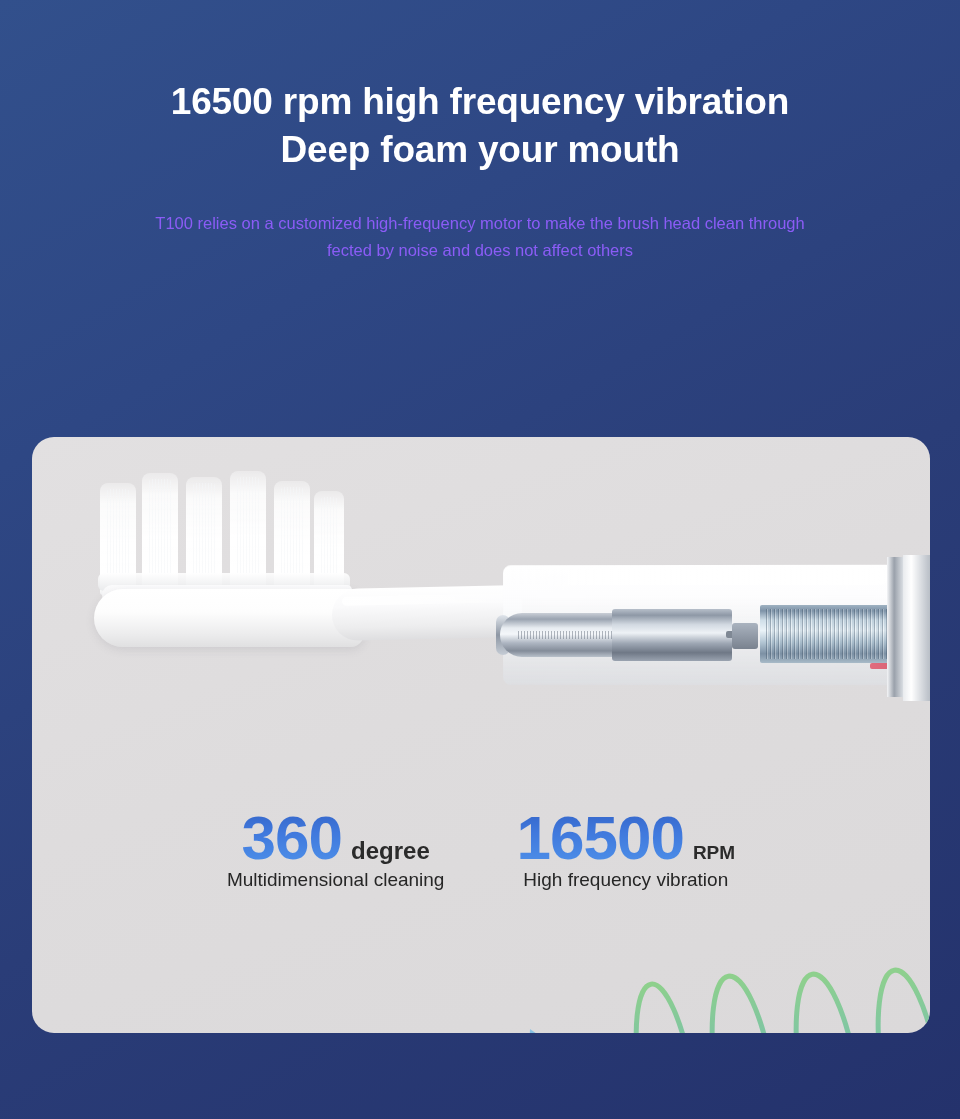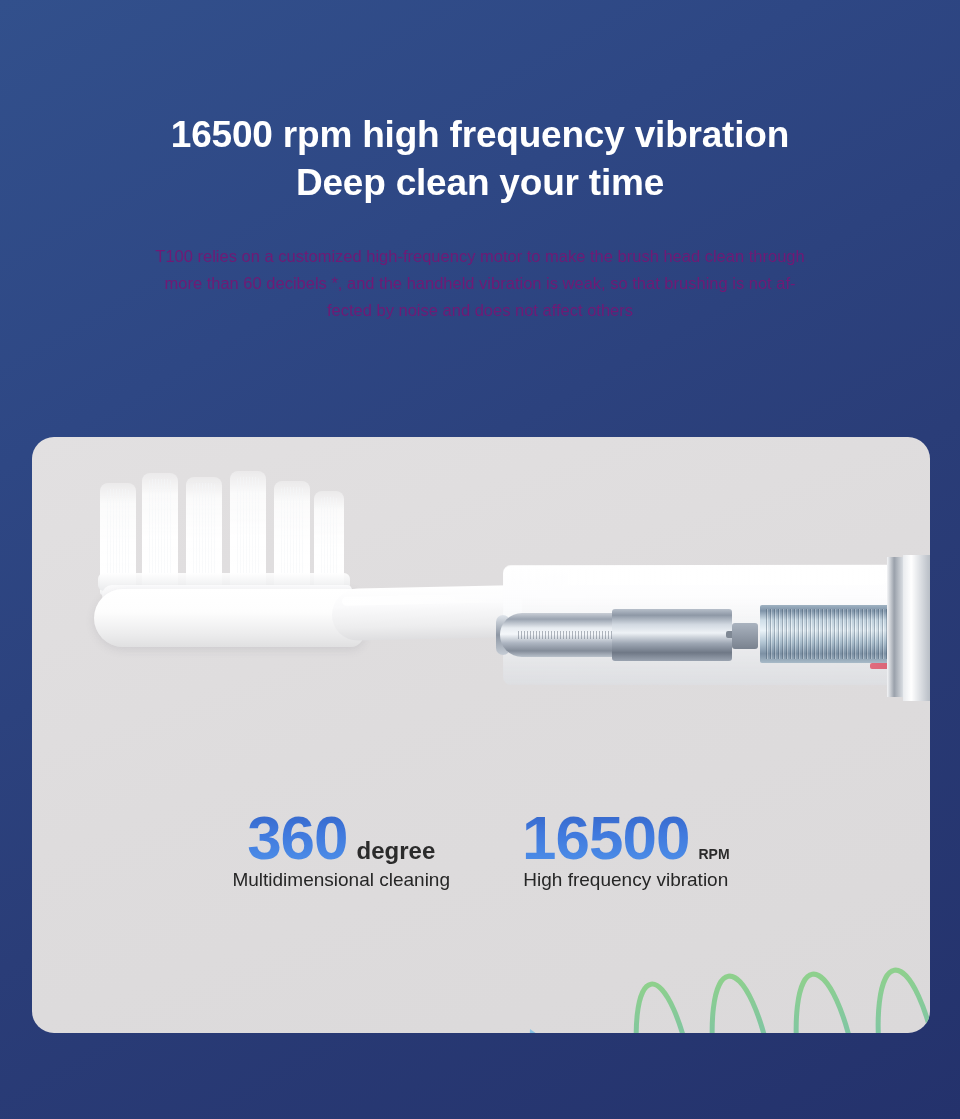--- a/index.html
+++ b/index.html
@@ -5,34 +5,34 @@
   * { margin:0; padding:0; box-sizing:border-box; }
   html, body { width:960px; height:1119px; }
   body {
     font-family: "Liberation Sans", sans-serif;
     background: linear-gradient(150deg, #32508c 0%, #2e4784 28%, #2a3d78 58%, #24326c 100%);
     overflow:hidden;
     position:relative;
   }
 
   
-  .header { padding-top:111px; text-align:center; }
+  .header { padding-top:78px; text-align:center; }
   .headline {
     color:#ffffff;
     font-size:37px;
     font-weight:bold;
     line-height:1.30;
     letter-spacing:-0.2px;
   }
   .headline-line { display:block; }
 
   .body-copy {
     margin:36px auto 0;
     width:850px;
-    color:#701a75;
+    color:#8b5cf6;
     font-size:16.5px;
     line-height:1.62;
     text-align:center;
     font-weight:400;
   }
   .body-line { display:block; white-space:nowrap; }
 
   
   .card {
     position:absolute;
@@ -220,36 +220,35 @@
     display:flex; align-items:baseline; justify-content:center; gap:9px;
   }
   .stat-num {
     font-size:62px; font-weight:bold; line-height:1;
     background: linear-gradient(180deg,#3463c6 0%,#4079dd 42%,#4f92ea 100%);
     -webkit-background-clip:text; background-clip:text;
     -webkit-text-fill-color:transparent; color:#4079dd;
     letter-spacing:-1px;
   }
   .stat-unit { font-size:24px; color:#2b2b2b; font-weight:700; }
-  .stat-unit.sm { font-size:14px;text-align:center; }
+  .stat-unit.sm { font-size:19px;text-align:center; }
   .stat-desc {
     font-size:19px; color:#262626; font-weight:400;
   }
 </style>
 </head>
 <body>
 
 <div class="header">
   <h1 class="headline">
     <span class="headline-line">16500 rpm high frequency vibration</span>
-    <span class="headline-line">Deep clean your time</span>
+    <span class="headline-line">Deep foam your mouth</span>
   </h1>
   <p class="body-copy">
     <span class="body-line">T100 relies on a customized high-frequency motor to make the brush head clean through</span>
-    <span class="body-line">more than 60 decibels *, and the handheld vibration is weak, so that brushing is not af-</span>
     <span class="body-line">fected by noise and does not affect others</span>
   </p>
 </div>
 
 <div class="card">
 
   <div class="product">
 
     <div class="bristles">
       <div class="tuft t1"></div>

